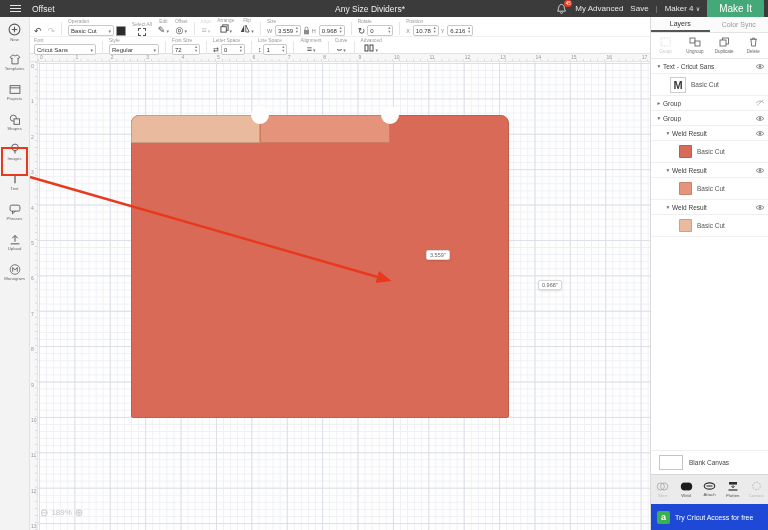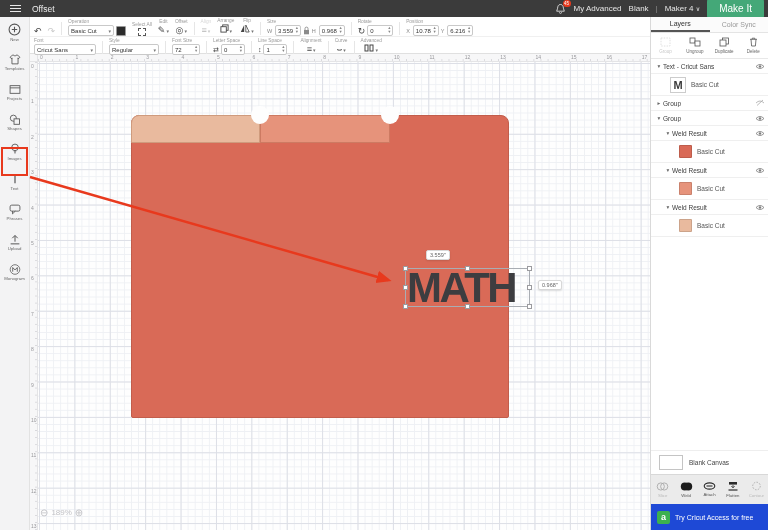--- a/index.html
+++ b/index.html
@@ -116,30 +116,31 @@
 
 <div id="stage">
 
   <div id="header">
     <div id="hamburger">
         <i></i>
         <i></i>
         <i></i>
       </div>
     <span class="hdr-title">Offset</span>
+    <span id="doc-title">Any Size Dividers*</span>
     <div id="hdr-right">
       <span id="bell-wrap">
         <svg width="11" height="12" viewBox="0 0 11 12">
             <path d="M5.5 1.5 C7.8 1.5 8.3 3.4 8.4 5.2 L9.3 8.2 H1.7 L2.6 5.2 C2.7 3.4 3.2 1.5 5.5 1.5 Z" fill="none" stroke="#dedede" stroke-width="0.9"></path>
             <path d="M4.4 9.3 a1.1 1.1 0 0 0 2.2 0" fill="none" stroke="#dedede" stroke-width="0.9"></path>
           </svg>
         <span id="badge">45</span>
       </span>
       <span>My Advanced</span>
-      <span>Blank</span>
+      <span>Save</span>
       <span class="hdr-sep">|</span>
       <span><span>Maker 4</span> <span style="font-size:6px">∨</span></span>
       <button id="make-it">Make It</button>
     </div>
   </div>
 
   <div id="sidebar">
       <div class="sb-item">
         <span>
           <svg width="13" height="13" viewBox="0 0 12 12">
@@ -444,31 +445,20 @@
         <span class="vnum" style="top: 425.8px;">12</span>
         <span class="vnum" style="top: 461.2px;">13</span>
       </div>
     <div id="grid">
       <div id="shape-body"></div>
       <div id="tab-peach"></div>
       <div id="tab-salmon"></div>
       <div class="notch" id="notch-1"></div>
       <div class="notch" id="notch-2"></div>
 
-      <div id="sel-box">
-        <div id="math-text">MATH</div>
-        <div class="hndl" style="left:-3px;top:-3px"></div>
-        <div class="hndl" style="left:59px;top:-3px"></div>
-        <div class="hndl" style="right:-3px;top:-3px"></div>
-        <div class="hndl" style="left:-3px;top:16px"></div>
-        <div class="hndl" style="right:-3px;top:16px"></div>
-        <div class="hndl" style="left:-3px;bottom:-3px"></div>
-        <div class="hndl" style="left:59px;bottom:-3px"></div>
-        <div class="hndl" style="right:-3px;bottom:-3px"></div>
-      </div>
       <div class="tip" id="tip-w">3.559"</div>
       <div class="tip" id="tip-h">0.968"</div>
     </div>
     <div id="zoomctl">
       <span class="zbtn">⊖</span>
       <span>189%</span>
       <span class="zbtn">⊕</span>
     </div>
   </div>
 

